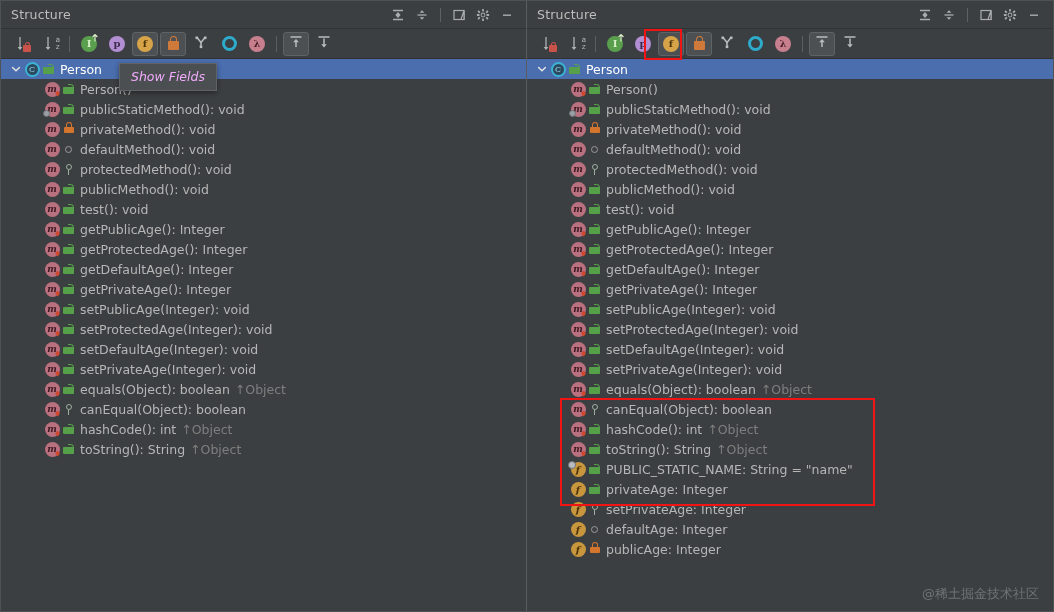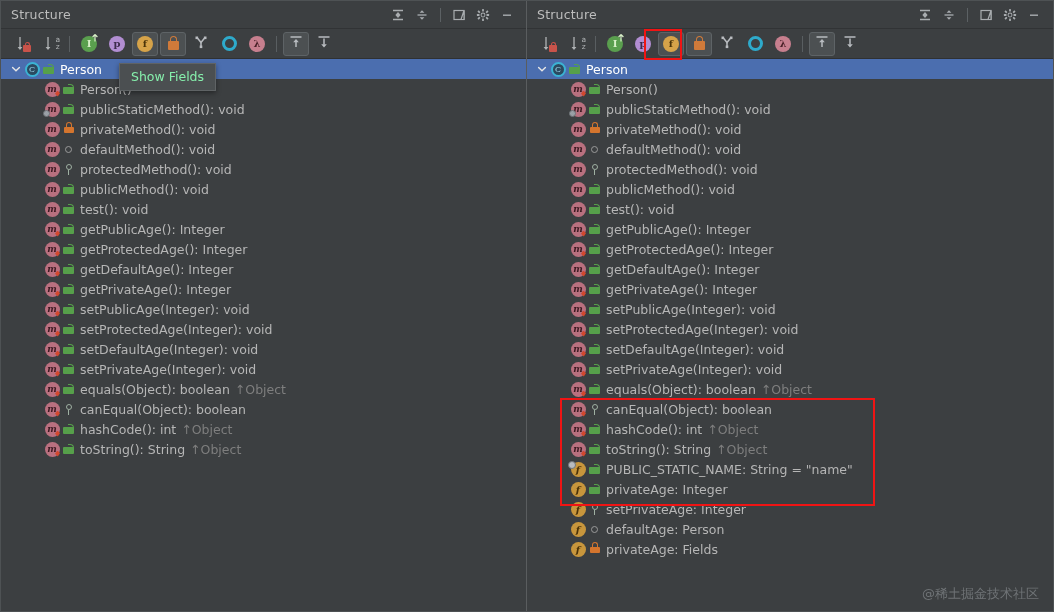--- a/index.html
+++ b/index.html
@@ -272,26 +272,27 @@
     position: absolute; left: 4px; top: 6px;
     width: 1.8px; height: 5px;
     background: #9fb0a2;
   }
 
   
   .tooltip {
     position: absolute;
     background: #4b4f51;
     border: 1px solid #5f6365;
-    color: #86efac;
+    color: #f0abfc;
     font-size: 12.5px;
     padding: 5px 11px 6px 11px;
     box-shadow: 0 2px 5px rgba(0,0,0,.4);
     z-index: 50;
     white-space: nowrap;
+    font-style: italic;
   }
 
   
   .redbox {
     position: absolute;
     border: 2px solid #f01414;
     box-sizing: border-box;
     pointer-events: none;
     z-index: 40;
   }
@@ -1093,32 +1094,32 @@
         </div>
         <div class="row">
           <span class="indent"></span>
           <span style="width: 14px; flex: 0 0 14px;"></span>
           <span class="icon-main">
             <span class="ico-field">f</span>
           </span>
           <span class="icon-vis">
             <span class="vis-default"></span>
           </span>
-          <span class="label">defaultAge: Person</span>
+          <span class="label">defaultAge: Integer</span>
         </div>
         <div class="row">
           <span class="indent"></span>
           <span style="width: 14px; flex: 0 0 14px;"></span>
           <span class="icon-main">
             <span class="ico-field">f</span>
           </span>
           <span class="icon-vis">
             <span class="vis-private"></span>
           </span>
-          <span class="label">privateAge: Fields</span>
+          <span class="label">publicAge: Integer</span>
         </div>
       </div>
 
     <div class="redbox" style="left:117px; top:28px; width:38px; height:31px;"></div>
     <div class="redbox" style="left:33px; top:397px; width:315px; height:108px;"></div>
   </div>
 
   <div class="watermark">@稀土掘金技术社区</div>
 </div>
 

